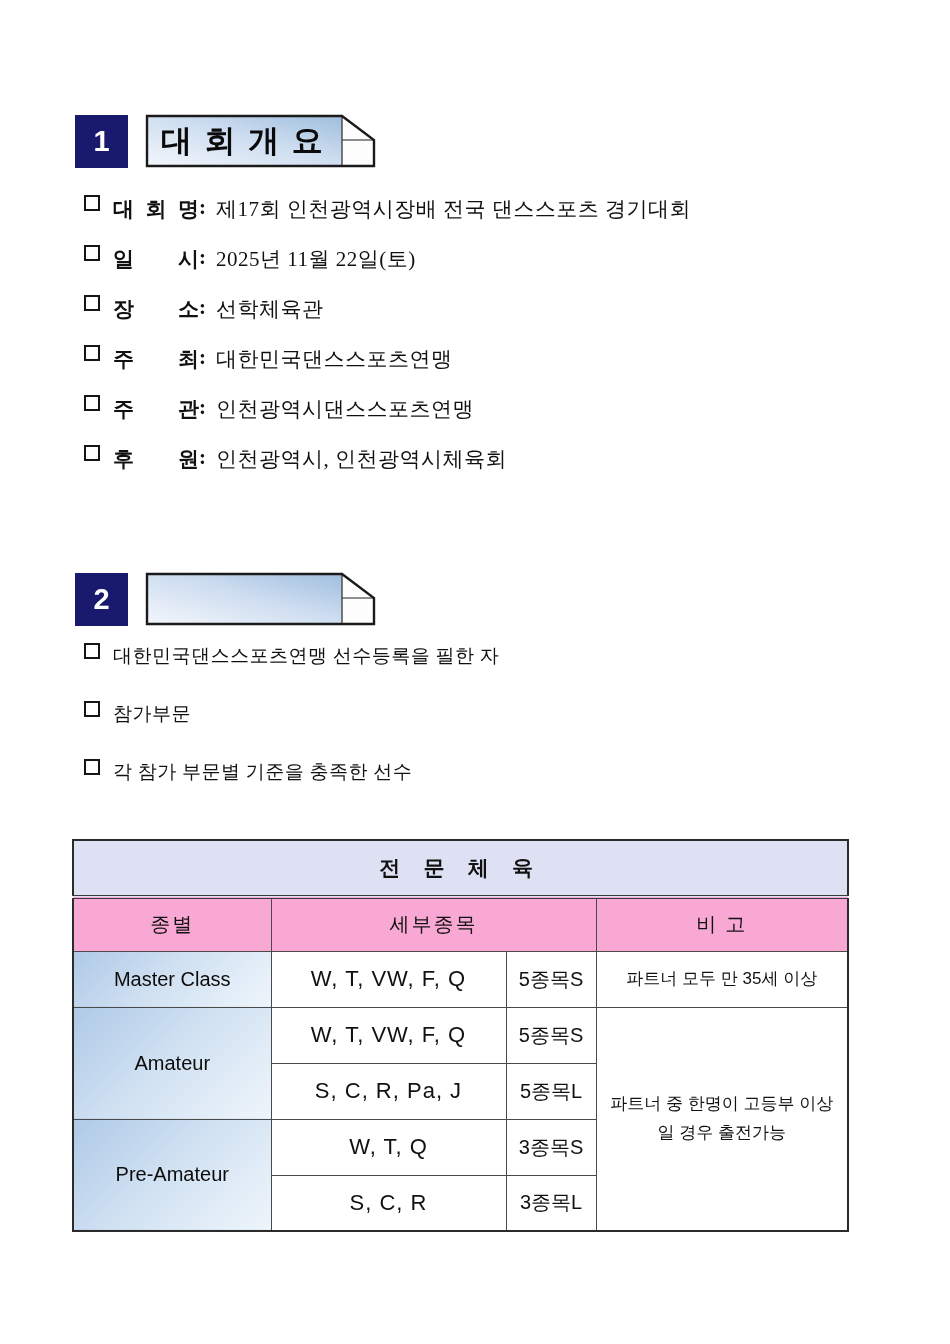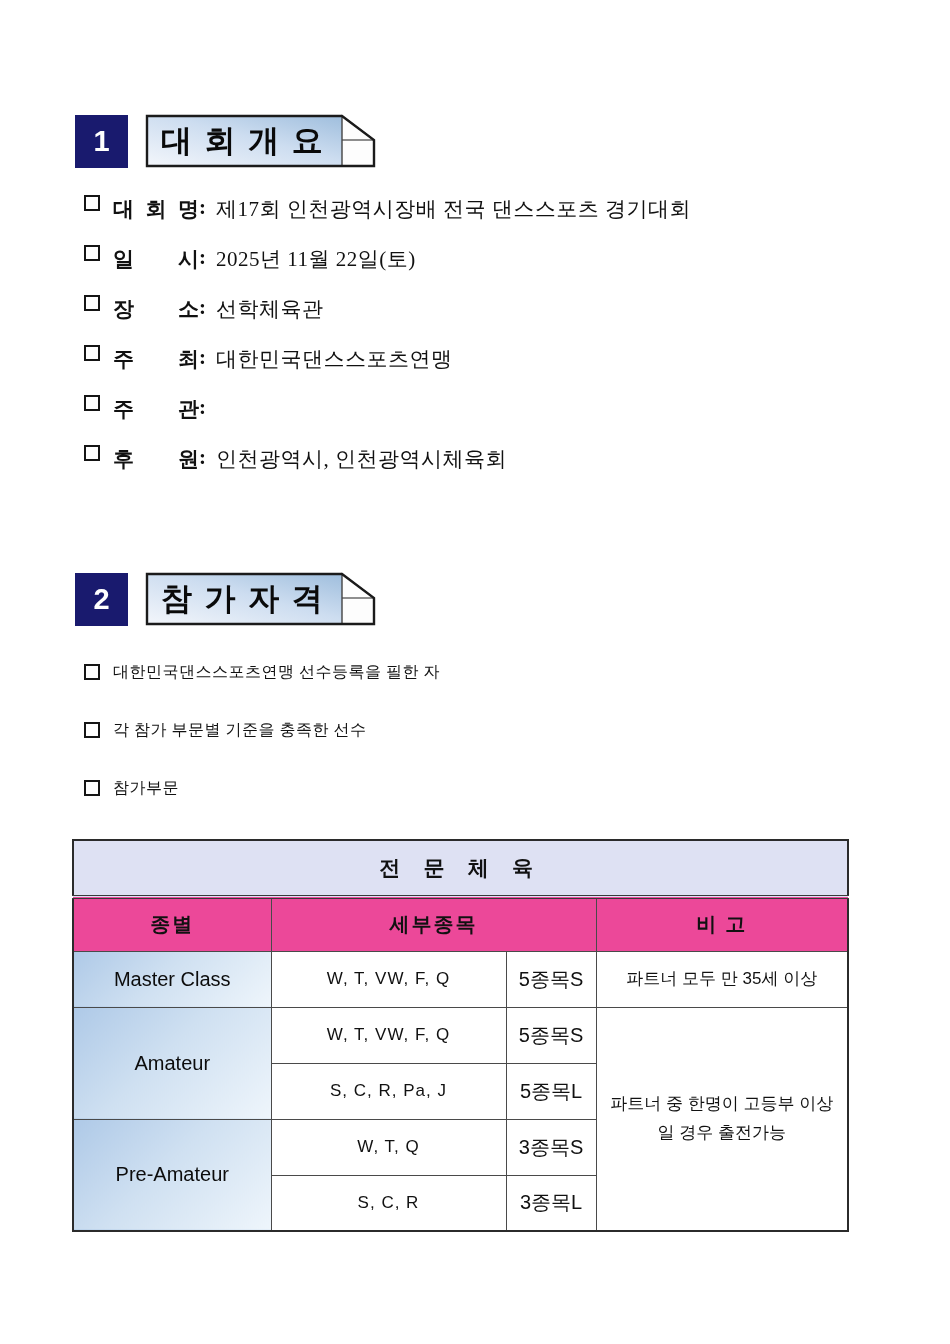--- a/index.html
+++ b/index.html
@@ -36,48 +36,48 @@
   }
   .info-label {
     display:inline-block; width:86px; font-weight:bold;
     text-align:justify; text-align-last:justify; white-space:pre-wrap;
   }
   .info-colon { font-weight:bold; margin-right:10px; }
   .info-value { letter-spacing:0.5px; }
 
   
   .quali-list { margin:16px 0 0 84px; }
-  .quali-row { height:58px; display:flex; align-items:center; font-size:16px; }
+  .quali-row { height:58px; display:flex; align-items:flex-start; font-size:19px; }
 
   
   table.part {
     margin:22px 0 0 72px; width:775px; border-collapse:collapse;
     border:2px solid #2b2b2b; table-layout:fixed;
   }
   table.part td { border:1px solid #4a4a4a; text-align:center; vertical-align:middle; }
   td.t-title {
     background:#dee1f3; height:57px;
     font-size:21px; font-weight:bold; letter-spacing:9px;
     border-bottom:4px double #3a3a3a !important;
   }
   td.t-head {
-    background:#ec4899; height:54px;
-    font-size:20px; font-weight:bold; letter-spacing:2px;
+    background:#f9a8d4; height:54px;
+    font-size:20px; font-weight:normal; letter-spacing:2px;
     border-bottom:2px solid #2b2b2b;
   }
   td.t-cls {
     background:linear-gradient(135deg,#aec9e7 0%,#cfe0f1 45%,#eef5fb 100%);
     font-family:"Liberation Sans", sans-serif; font-size:20px; color:#0c0c0c;
     border-top:2px solid #2b2b2b;
   }
   td.t-dance, td.t-code, td.t-note {
     font-family:"Liberation Sans", sans-serif; background:#fff;
     border-top:2px solid #2b2b2b;
   }
-  td.t-dance { font-size:17px; letter-spacing:1px; }
+  td.t-dance { font-size:22px; letter-spacing:1px; }
   td.t-code  { font-size:20px; }
   td.t-note  { font-size:17px; line-height:1.7; padding:0 8px; }
   tr.body-row { height:56px; }
 </style>
 </head>
 <body>
 
 <div class="page">
 
   <div class="section-header first">
@@ -122,20 +122,21 @@
     <div class="info-row">
       <span class="checkbox"></span>
       <span class="info-label">주 최</span>
         <span class="info-colon">:</span>
       <span class="info-value">대한민국댄스스포츠연맹</span>
     </div>
     <div class="info-row">
       <span class="checkbox"></span>
       <span class="info-label">주 관</span>
         <span class="info-colon">:</span>
+      <span class="info-value">인천광역시댄스스포츠연맹</span>
     </div>
     <div class="info-row">
       <span class="checkbox"></span>
       <span class="info-label">후 원</span>
         <span class="info-colon">:</span>
       <span class="info-value">인천광역시, 인천광역시체육회</span>
     </div>
   </div>
 
   <div class="section-header second">
@@ -147,36 +148,35 @@
             <stop offset="0" stop-color="#f3f6fb"></stop>
             <stop offset="0.55" stop-color="#cdddf0"></stop>
             <stop offset="1" stop-color="#9fbedd"></stop>
           </linearGradient>
         </defs>
         <path d="M2,3 H197 V53 H2 Z" fill="url(#g2)"></path>
         <path d="M197,3 L229,27 V53 H197 Z" fill="#fdfdfd" stroke="#444" stroke-width="1.4"></path>
         <path d="M197,27 H229" stroke="#444" stroke-width="1.2"></path>
         <path d="M2,3 H197 L229,27 V53 H2 Z" fill="none" stroke="#1b1b1b" stroke-width="2.4"></path>
       </svg>
-      <span class="ribbon-text">참 가 자 격</span>
     </div>
   </div>
 
   <div class="quali-list">
     <div class="quali-row">
       <span class="checkbox"></span>
       <span class="info-value">대한민국댄스스포츠연맹 선수등록을 필한 자</span>
     </div>
     <div class="quali-row">
       <span class="checkbox"></span>
+      <span class="info-value">참가부문</span>
+    </div>
+    <div class="quali-row">
+      <span class="checkbox"></span>
       <span class="info-value">각 참가 부문별 기준을 충족한 선수</span>
-    </div>
-    <div class="quali-row">
-      <span class="checkbox"></span>
-      <span class="info-value">참가부문</span>
     </div>
   </div>
 
   <table class="part">
     <colgroup>
       <col style="width:198px">
         <col style="width:235px">
         <col style="width:90px">
         <col style="width:252px">
     </colgroup>

